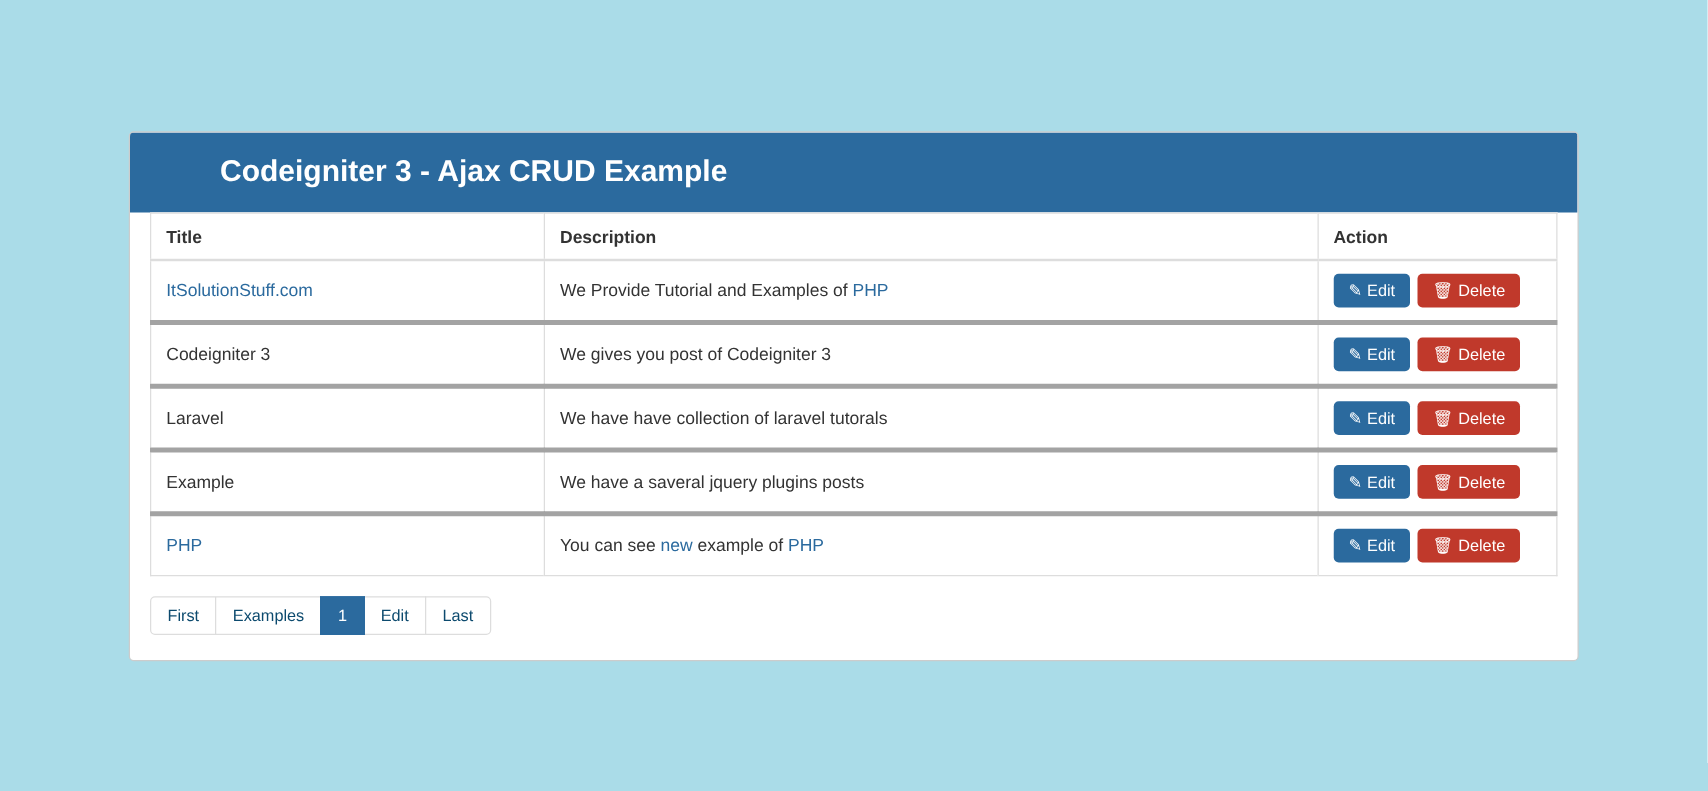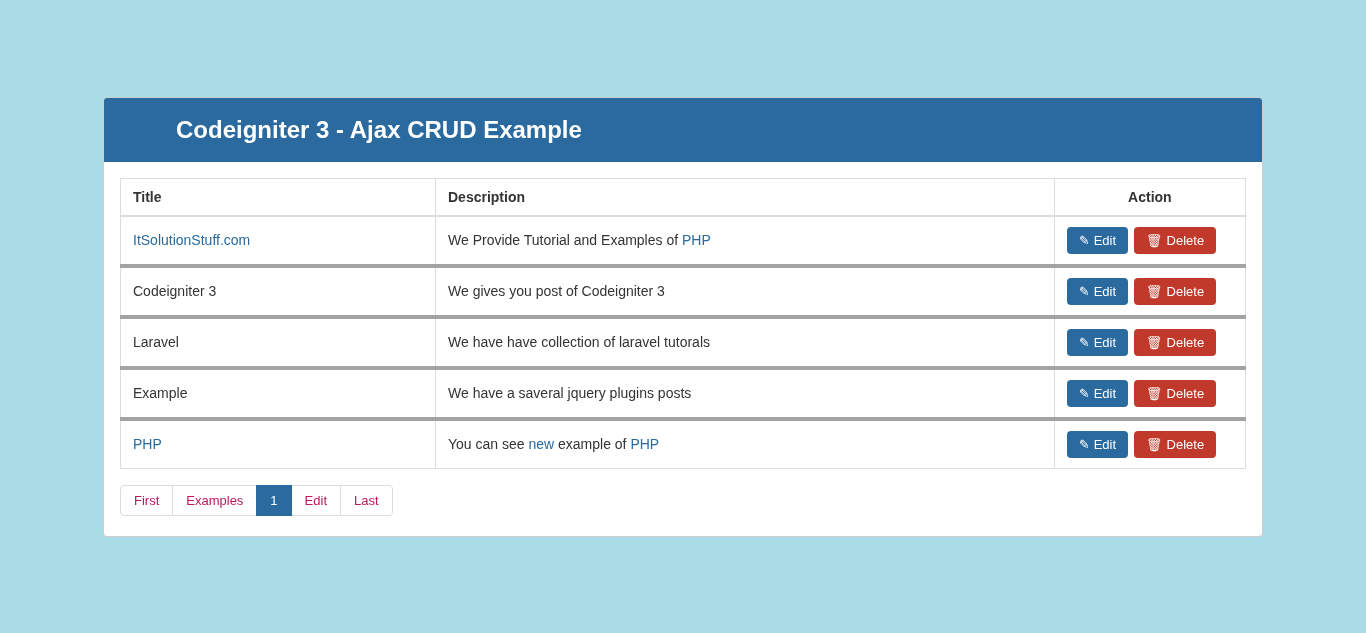--- a/index.html
+++ b/index.html
@@ -38,37 +38,37 @@
       background-color: #4cae4c;
       color: #fff;
       border: none;
       border-radius: 4px;
       padding: 8px 16px;
       font-size: 14px;
       cursor: pointer;
       font-weight: bold;
     }
     .table-wrapper {
-      padding: 16px 16px 20px 16px;
+      padding: 0 16px 20px 16px;
     }
     table {
       width: 100%;
       border-collapse: collapse;
       border: 1px solid #ddd;
     }
     thead th {
       background-color: #fff;
       border-bottom: 2px solid #ddd;
       border-right: 1px solid #ddd;
       padding: 10px 12px;
       text-align: left;
       font-weight: bold;
       color: #333;
     }
-    thead th:last-child { border-right: none; text-align: center; }
+    thead th:last-child { border-right: none; }
     tbody tr {
       border-bottom: 4px solid #a3a3a3;
     }
     tbody tr:last-child { border-bottom: none; }
     tbody td {
       padding: 10px 12px;
       vertical-align: middle;
       border-right: 1px solid #ddd;
       color: #333;
     }
@@ -108,21 +108,21 @@
       gap: 4px;
     }
     .pagination {
       margin-top: 16px;
       display: flex;
       gap: 0;
     }
     .page-btn {
       background: #fff;
       border: 1px solid #ddd;
-      color: #be185d;
+      color: #0c4a6e;
       padding: 7px 13px;
       font-size: 13px;
       cursor: pointer;
       margin-right: -1px;
     }
     .page-btn:first-child { border-radius: 4px 0 0 4px; }
     .page-btn:last-child { border-radius: 0 4px 4px 0; }
     .page-btn.active {
       background-color: #2b6a9e;
       color: #fff;

